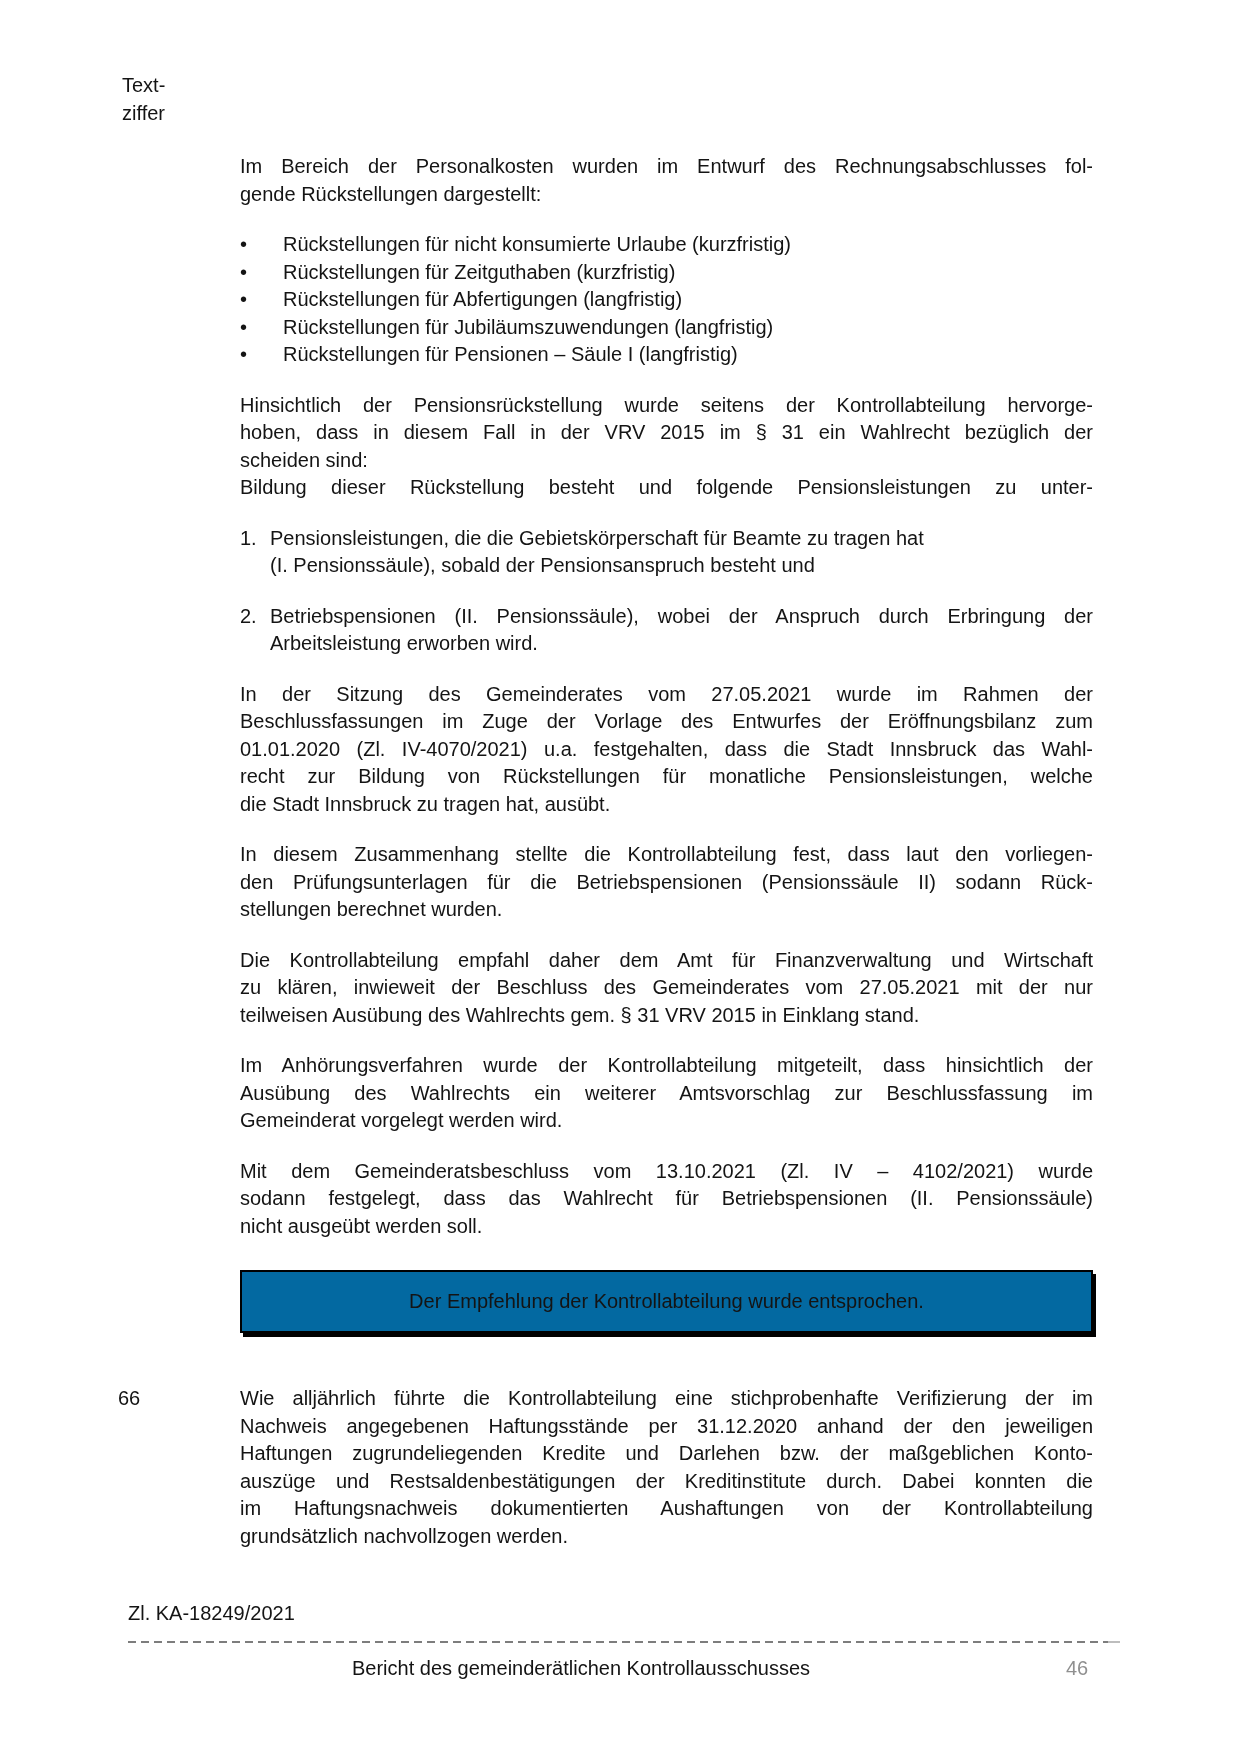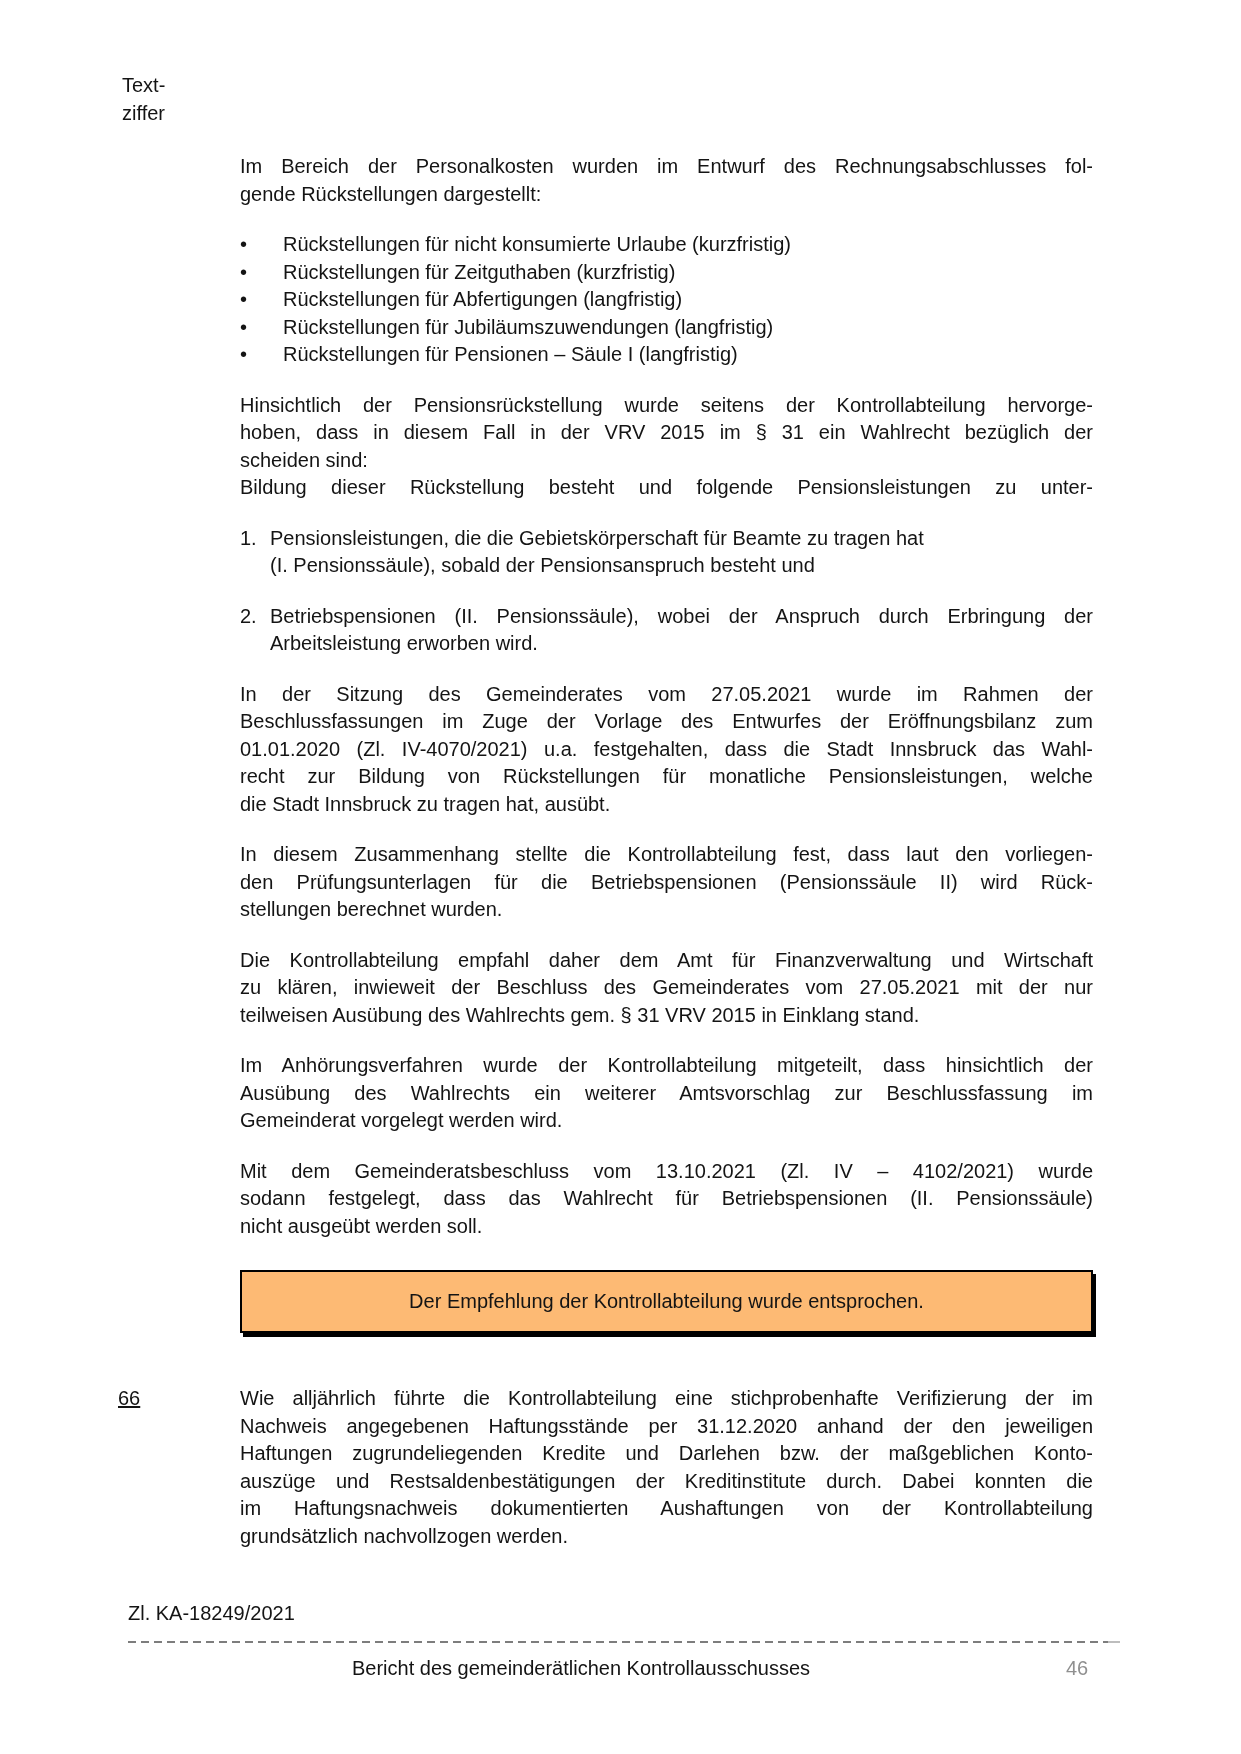--- a/index.html
+++ b/index.html
@@ -26,21 +26,21 @@
   .num-lines { flex:1; }
   .callout {
     margin:30px 0 52px 0;
     height:59px;
     border:2px solid #000;
     box-shadow:3px 4px 0 #000;
     display:flex; align-items:center; justify-content:center;
     text-align:center;
   }
   .p66wrap { position:relative; }
-  .margin-number { position:absolute; left:-122px; top:0;text-decoration:underline; }
+  .margin-number { position:absolute; left:-122px; top:0; }
   .footer-line {
     position:absolute; left:128px; top:1641px; width:980px; height:2px;
     background:repeating-linear-gradient(to right,#7d7d7d 0 8px,transparent 8px 13px);
   }
   .footer-line-end { position:absolute; left:1108px; top:1641px; width:12px; height:2px; background:#bdbdbd; }
   .footer-ref   { position:absolute; left:128px;  top:1600px; }
   .footer-title { position:absolute; left:352px;  top:1655px; }
   .footer-page  { position:absolute; left:1066px; top:1655px; }
 </style>
 </head>
@@ -102,39 +102,39 @@
       </div>
       <div class="block para">
         <div class="tline">In der Sitzung des Gemeinderates vom 27.05.2021 wurde im Rahmen der</div>
         <div class="tline">Beschlussfassungen im Zuge der Vorlage des Entwurfes der Eröffnungsbilanz zum</div>
         <div class="tline">01.01.2020 (Zl. IV-4070/2021) u.a. festgehalten, dass die Stadt Innsbruck das Wahl-</div>
         <div class="tline">recht zur Bildung von Rückstellungen für monatliche Pensionsleistungen, welche</div>
         <div class="tline left">die Stadt Innsbruck zu tragen hat, ausübt.</div>
       </div>
       <div class="block para">
         <div class="tline">In diesem Zusammenhang stellte die Kontrollabteilung fest, dass laut den vorliegen-</div>
-        <div class="tline">den Prüfungsunterlagen für die Betriebspensionen (Pensionssäule II) wird Rück-</div>
+        <div class="tline">den Prüfungsunterlagen für die Betriebspensionen (Pensionssäule II) sodann Rück-</div>
         <div class="tline left">stellungen berechnet wurden.</div>
       </div>
       <div class="block para">
         <div class="tline">Die Kontrollabteilung empfahl daher dem Amt für Finanzverwaltung und Wirtschaft</div>
         <div class="tline">zu klären, inwieweit der Beschluss des Gemeinderates vom 27.05.2021 mit der nur</div>
         <div class="tline left">teilweisen Ausübung des Wahlrechts gem. § 31 VRV 2015 in Einklang stand.</div>
       </div>
       <div class="block para">
         <div class="tline">Im Anhörungsverfahren wurde der Kontrollabteilung mitgeteilt, dass hinsichtlich der</div>
         <div class="tline">Ausübung des Wahlrechts ein weiterer Amtsvorschlag zur Beschlussfassung im</div>
         <div class="tline left">Gemeinderat vorgelegt werden wird.</div>
       </div>
       <div class="block para">
         <div class="tline">Mit dem Gemeinderatsbeschluss vom 13.10.2021 (Zl. IV – 4102/2021) wurde</div>
         <div class="tline">sodann festgelegt, dass das Wahlrecht für Betriebspensionen (II. Pensionssäule)</div>
         <div class="tline left">nicht ausgeübt werden soll.</div>
       </div>
-      <div class="callout" style="background: #fdba74; border-color: rgb(0, 0, 0);">
+      <div class="callout" style="background: #0369a1; border-color: rgb(0, 0, 0);">
         <div class="callout-text">Der Empfehlung der Kontrollabteilung wurde entsprochen.</div>
       </div>
       <div class="block para p66wrap">
         <div class="margin-number">66</div>
         <div class="tline">Wie alljährlich führte die Kontrollabteilung eine stichprobenhafte Verifizierung der im</div>
         <div class="tline">Nachweis angegebenen Haftungsstände per 31.12.2020 anhand der den jeweiligen</div>
         <div class="tline">Haftungen zugrundeliegenden Kredite und Darlehen bzw. der maßgeblichen Konto-</div>
         <div class="tline">auszüge und Restsaldenbestätigungen der Kreditinstitute durch. Dabei konnten die</div>
         <div class="tline">im Haftungsnachweis dokumentierten Aushaftungen von der Kontrollabteilung</div>
         <div class="tline left">grundsätzlich nachvollzogen werden.</div>

